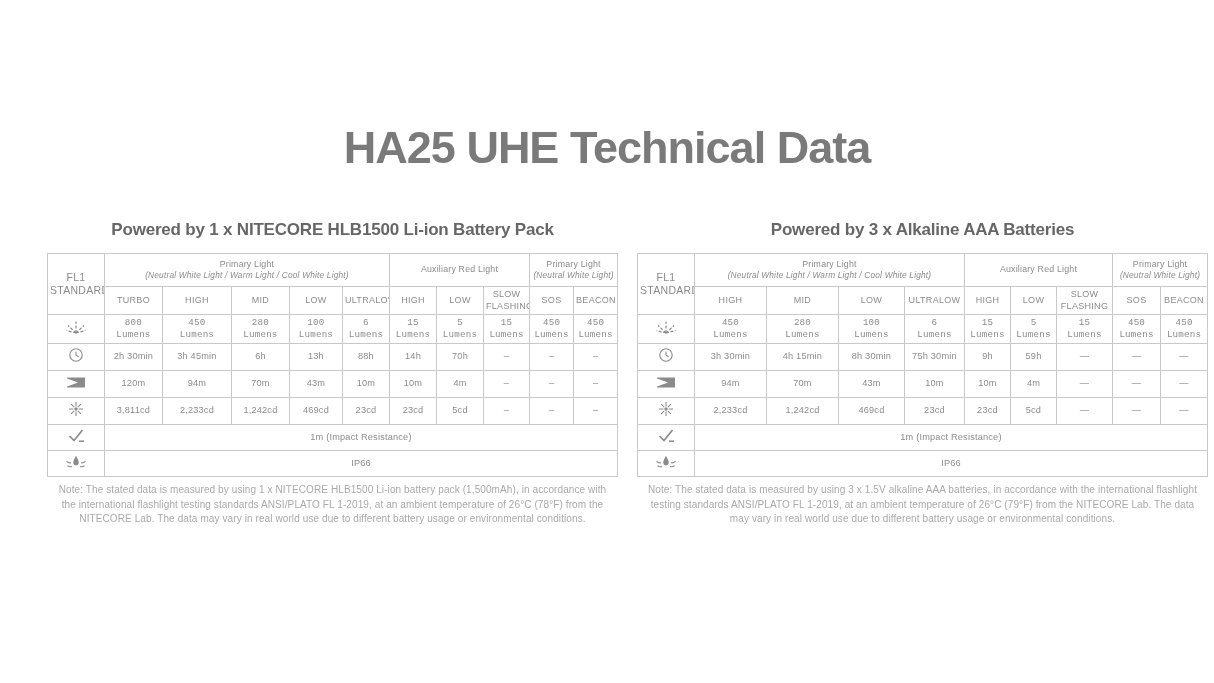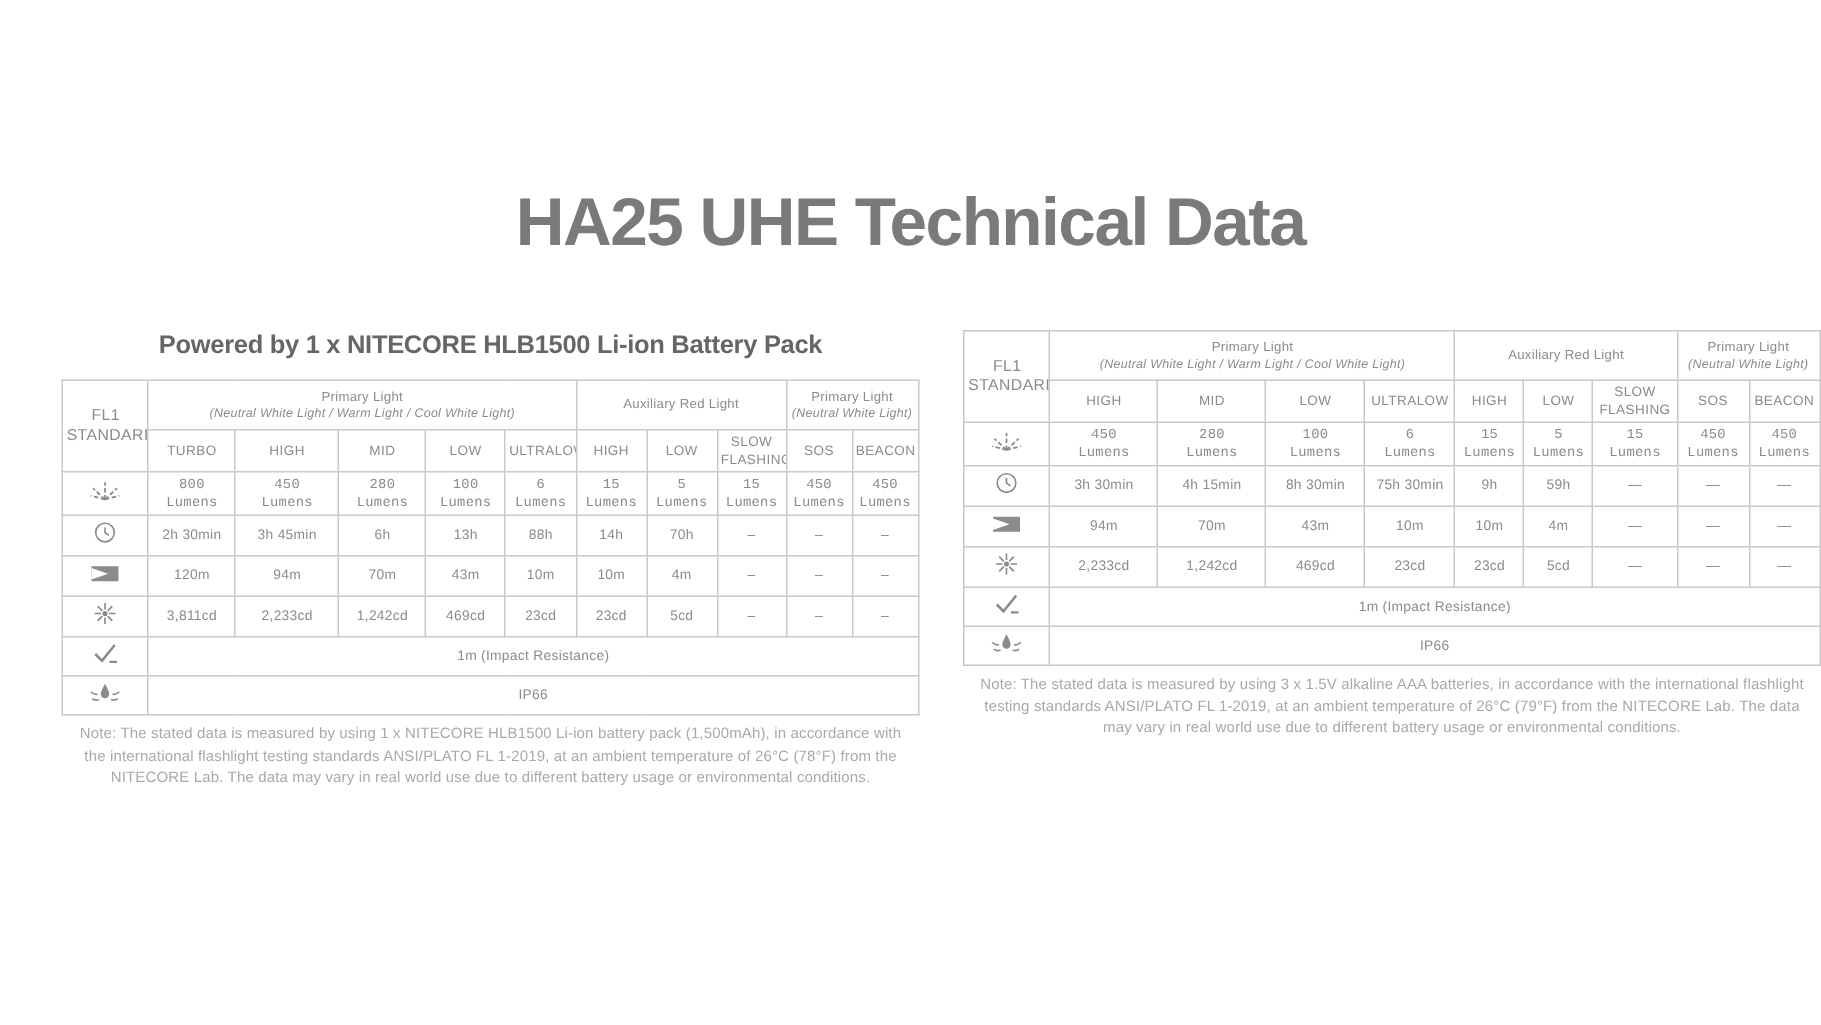--- a/index.html
+++ b/index.html
@@ -18,21 +18,21 @@
     padding-top: 122px;
     text-align: center;
     font-size: 45px;
     font-weight: 700;
     letter-spacing: -1px;
     color: #7a7a7a;
   }
 
   .tables {
     display: flex;
-    justify-content: space-between;
+    justify-content: center;
     align-items: flex-start;
     gap: 18px;
     margin-top: 46px;
     padding-left: 41px;
   }
   section.spec { width: 572px; }
 
   .section-title {
     margin: 0 0 13px 0;
     text-align: center;
@@ -265,20 +265,21 @@
                   </svg>
                 </span></td>
               <td colspan="10">IP66</td>
             </tr>
           </tbody>
         </table>
       <p class="note">Note: The stated data is measured by using 1 x NITECORE HLB1500 Li-ion battery pack (1,500mAh), in accordance with the international flashlight testing standards ANSI/PLATO FL 1-2019, at an ambient temperature of 26°C (78°F) from the NITECORE Lab. The data may vary in real world use due to different battery usage or environmental conditions.</p>
     </section>
 
     <section class="spec">
+      <h2 class="section-title">Powered by 3 x Alkaline AAA Batteries</h2>
       <table class="spec-table">
           <colgroup>
             <col style="width: 57px;">
             <col style="width: 72px;">
             <col style="width: 72px;">
             <col style="width: 66px;">
             <col style="width: 60px;">
             <col style="width: 46px;">
             <col style="width: 46px;">
             <col style="width: 56px;">

